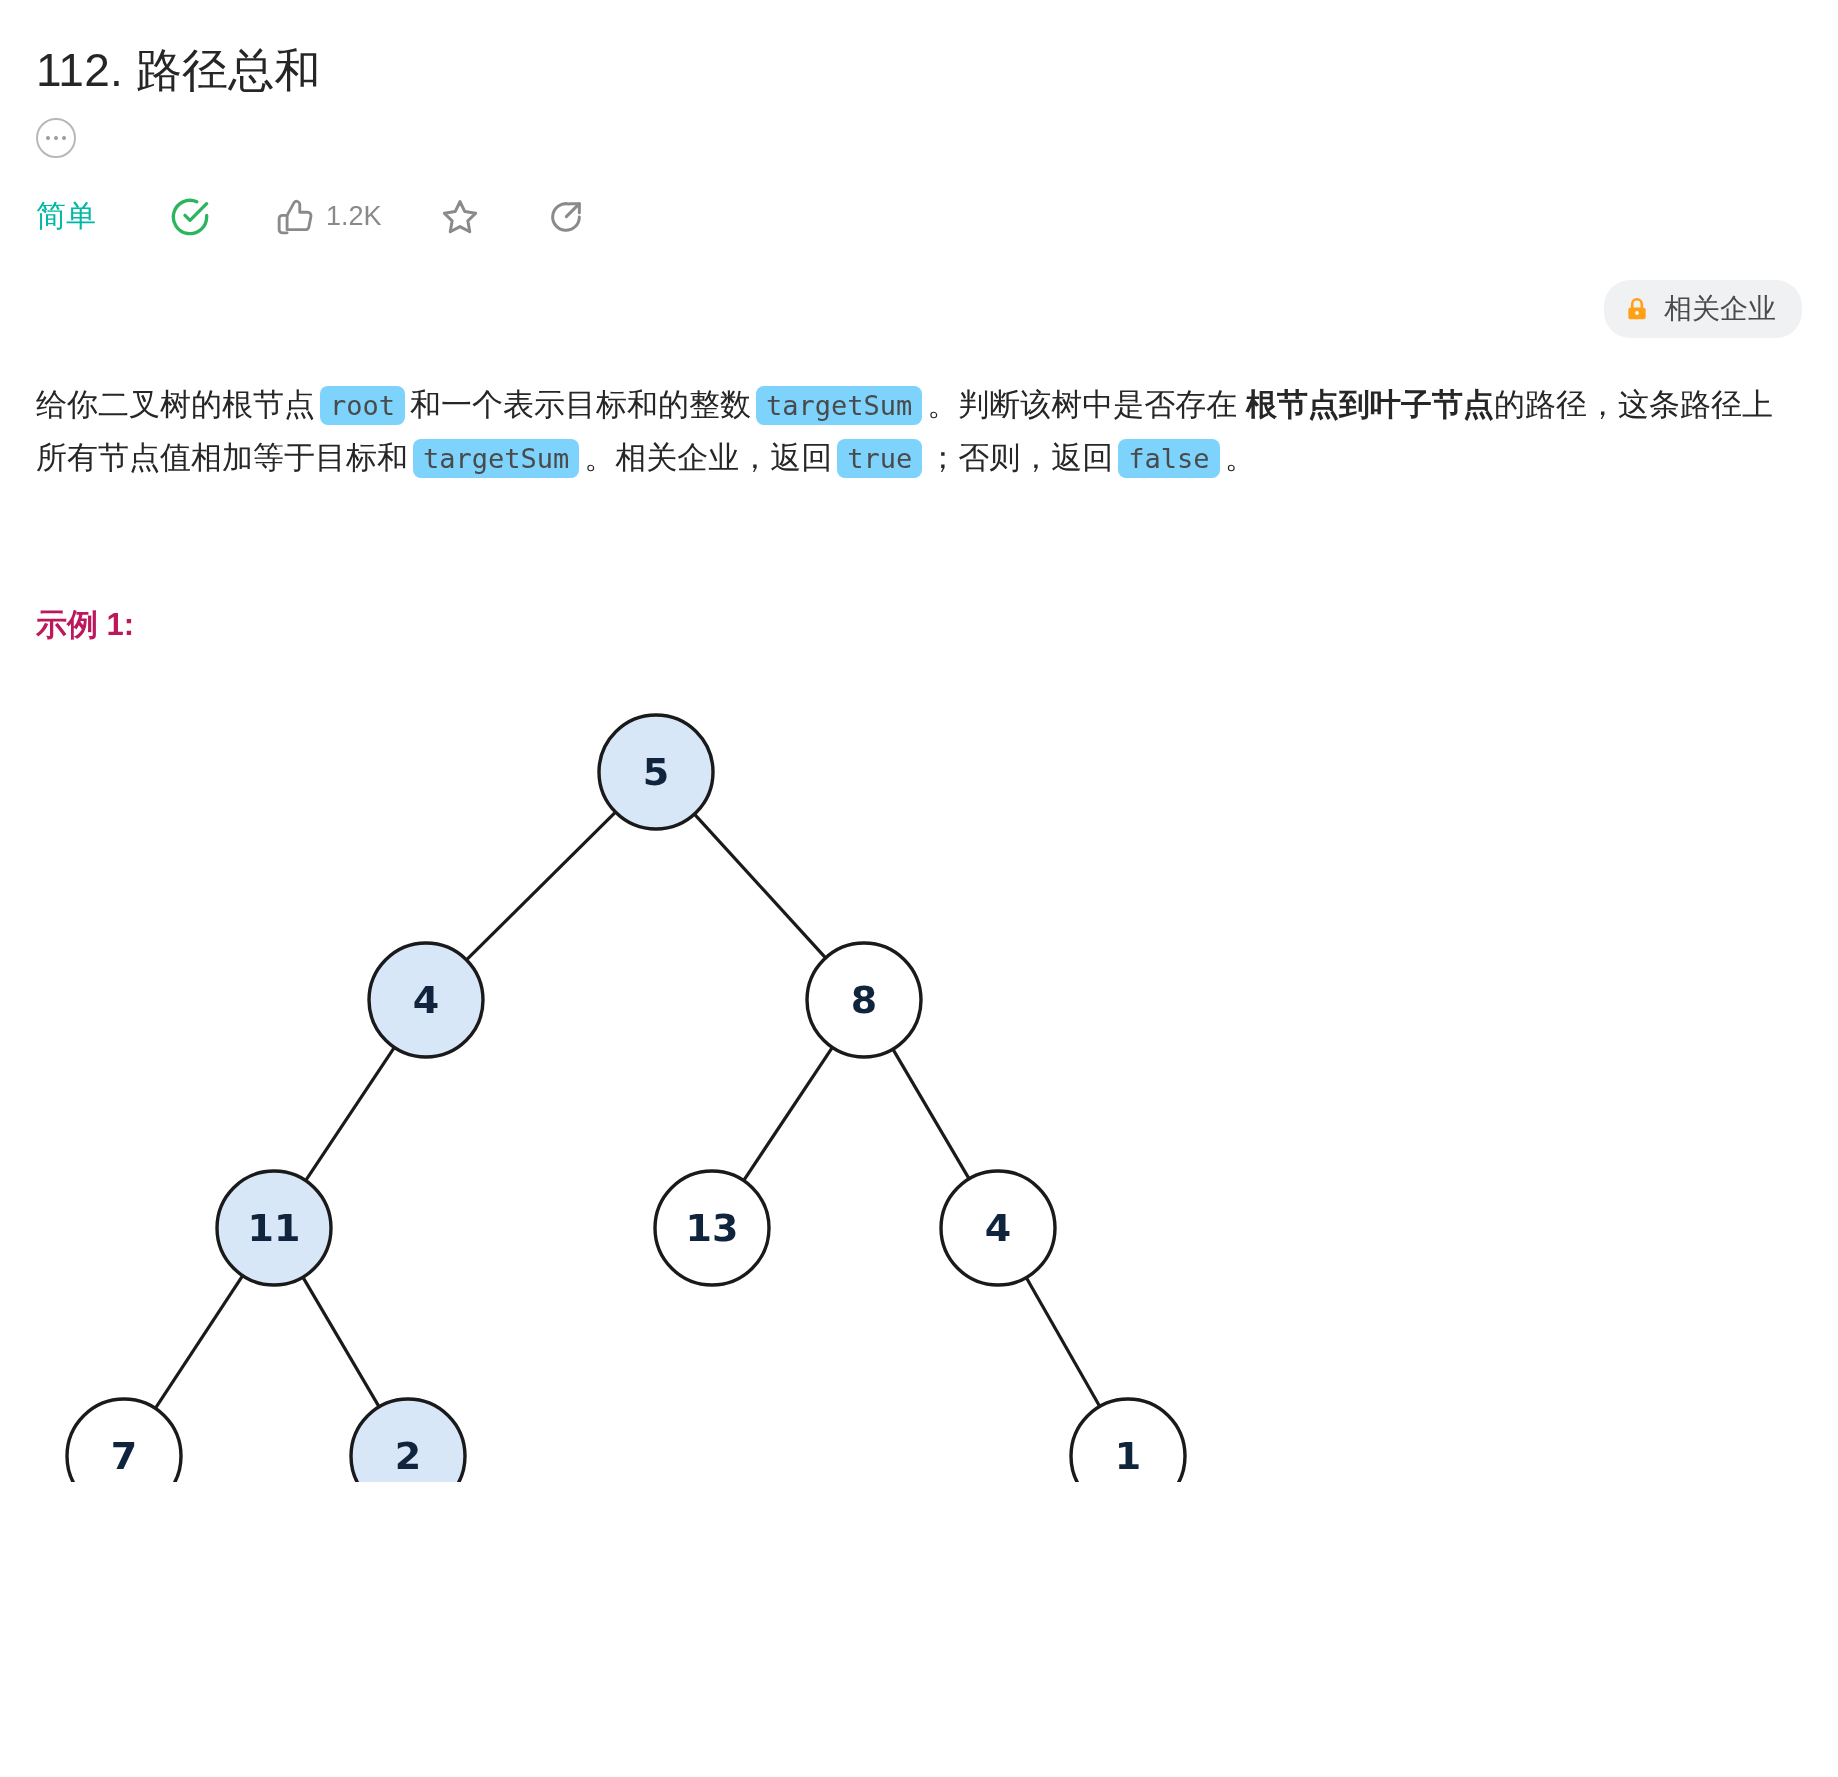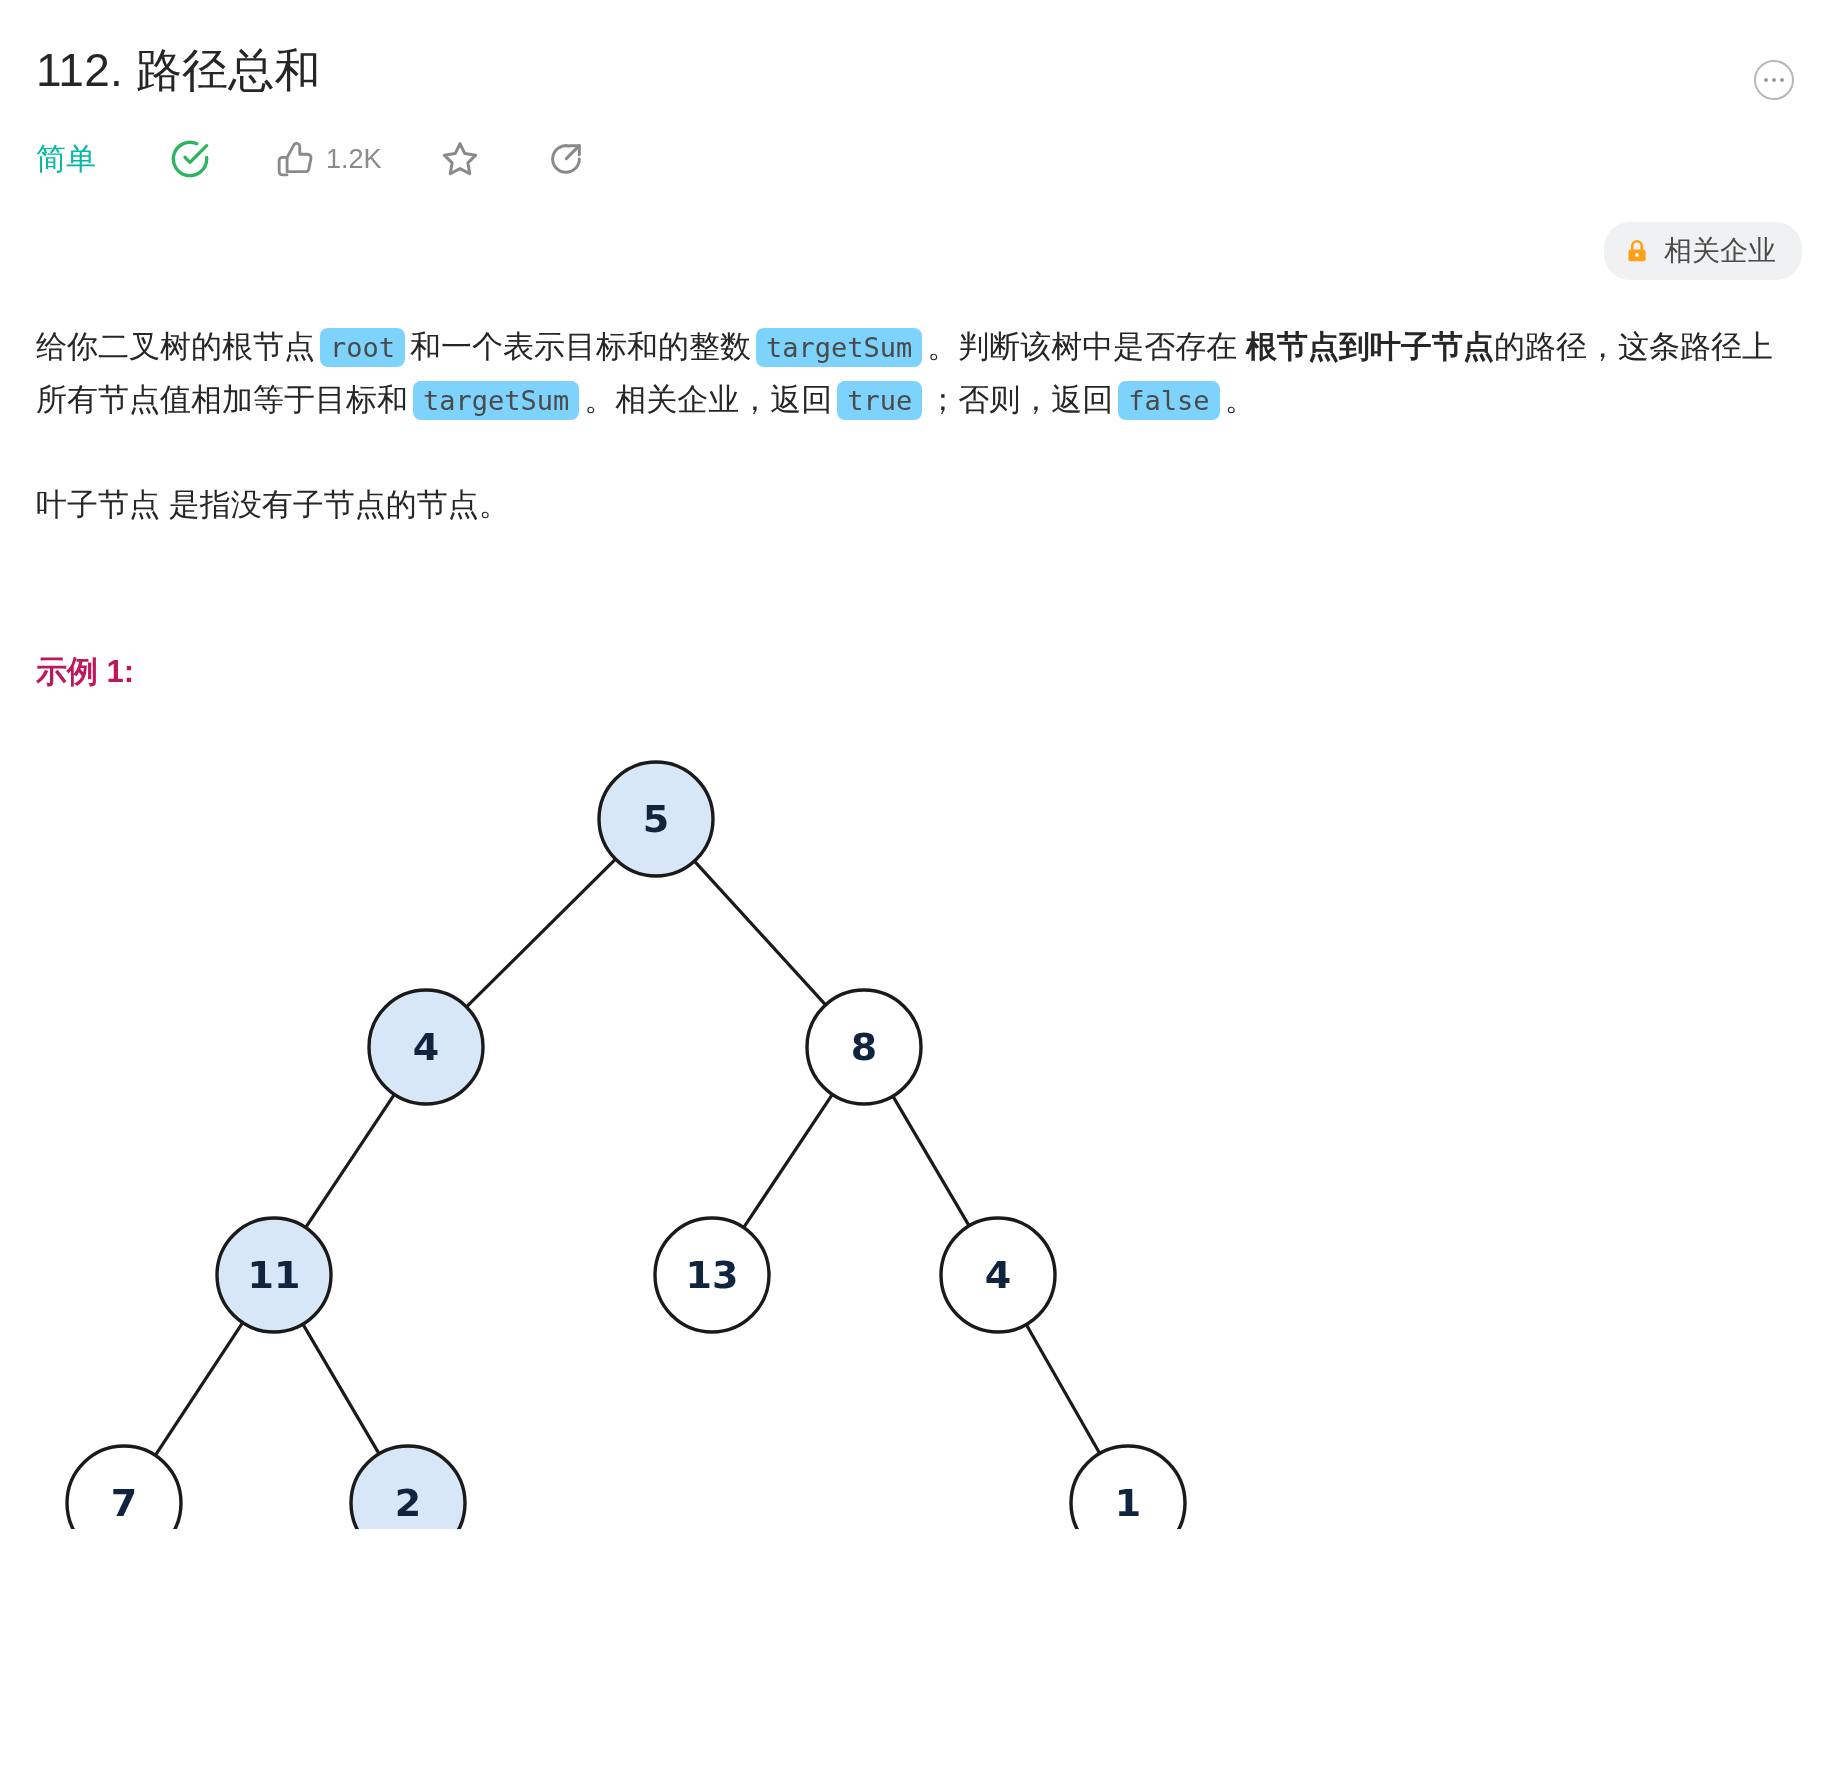--- a/index.html
+++ b/index.html
@@ -22,20 +22,21 @@
     height: 1777px;
     padding: 0 36px;
   }
 
   
   .header-row {
     display: flex;
     align-items: flex-start;
     justify-content: space-between;
     padding-top: 42px;
+    flex-direction: column;
   }
   .title {
     font-size: 46px;
     font-weight: 500;
     line-height: 1.25;
     color: #262626;
     letter-spacing: 0.2px;
     margin: 0;
   }
   .more-btn {
@@ -209,24 +210,20 @@
         <circle cx="12" cy="15.6" r="1.7" fill="#ffffff"></circle>
       </svg>
       <span class="label">相关企业</span>
     </span>
   </div>
 
   <div class="desc">
     <p><span>给你二叉树的根节点</span><code class="inline">root</code><span>和一个表示目标和的整数</span><code class="inline">targetSum</code><span>。判断该树中是否存在</span> <span class="bold">根节点到叶子节点</span><span>的路径，这条路径上所有节点值相加等于目标和</span><code class="inline">targetSum</code><span>。相关企业，返回</span><code class="inline">true</code><span>；否则，返回</span><code class="inline">false</code><span>。</span></p>
   </div>
 
-  <div class="leaf-note">
-    <span class="bold">叶子节点</span>
-    <span>是指没有子节点的节点。</span>
-  </div>
 
   <div class="example-title">示例 1:</div>
 
   <div class="tree-wrap">
     <svg class="tree-svg" id="tree-svg" width="1760" height="800" viewBox="0 0 1760 800">
         <line x1="579.5192946901418" y1="130.12869917672904" x2="430.48070530985825" y2="277.871300823271" stroke="#1a1a1a" stroke-width="3.2"></line>
         <line x1="658.4158332887663" y1="132.10966341268613" x2="789.5841667112337" y2="275.89033658731387" stroke="#1a1a1a" stroke-width="3.2"></line>
         <line x1="358.3820888151619" y1="365.4268667772571" x2="269.6179111848381" y2="498.5731332227429" stroke="#1a1a1a" stroke-width="3.2"></line>
         <line x1="796.382088815162" y1="365.4268667772571" x2="707.617911184838" y2="498.5731332227429" stroke="#1a1a1a" stroke-width="3.2"></line>
         <line x1="856.8813068048634" y1="367.1413279963347" x2="933.1186931951366" y2="496.8586720036653" stroke="#1a1a1a" stroke-width="3.2"></line>

